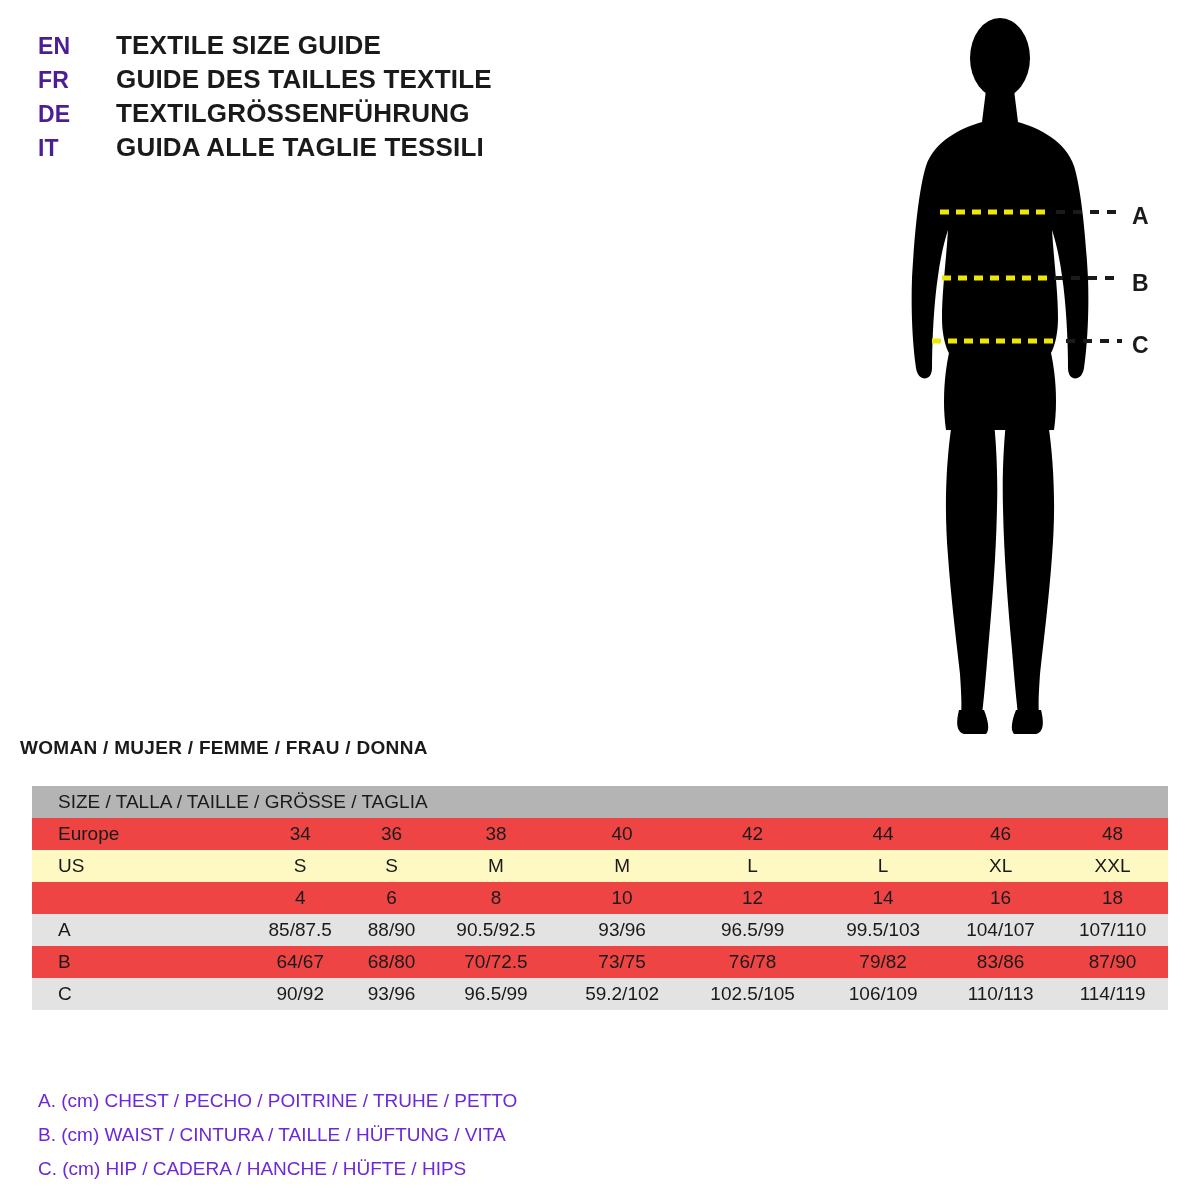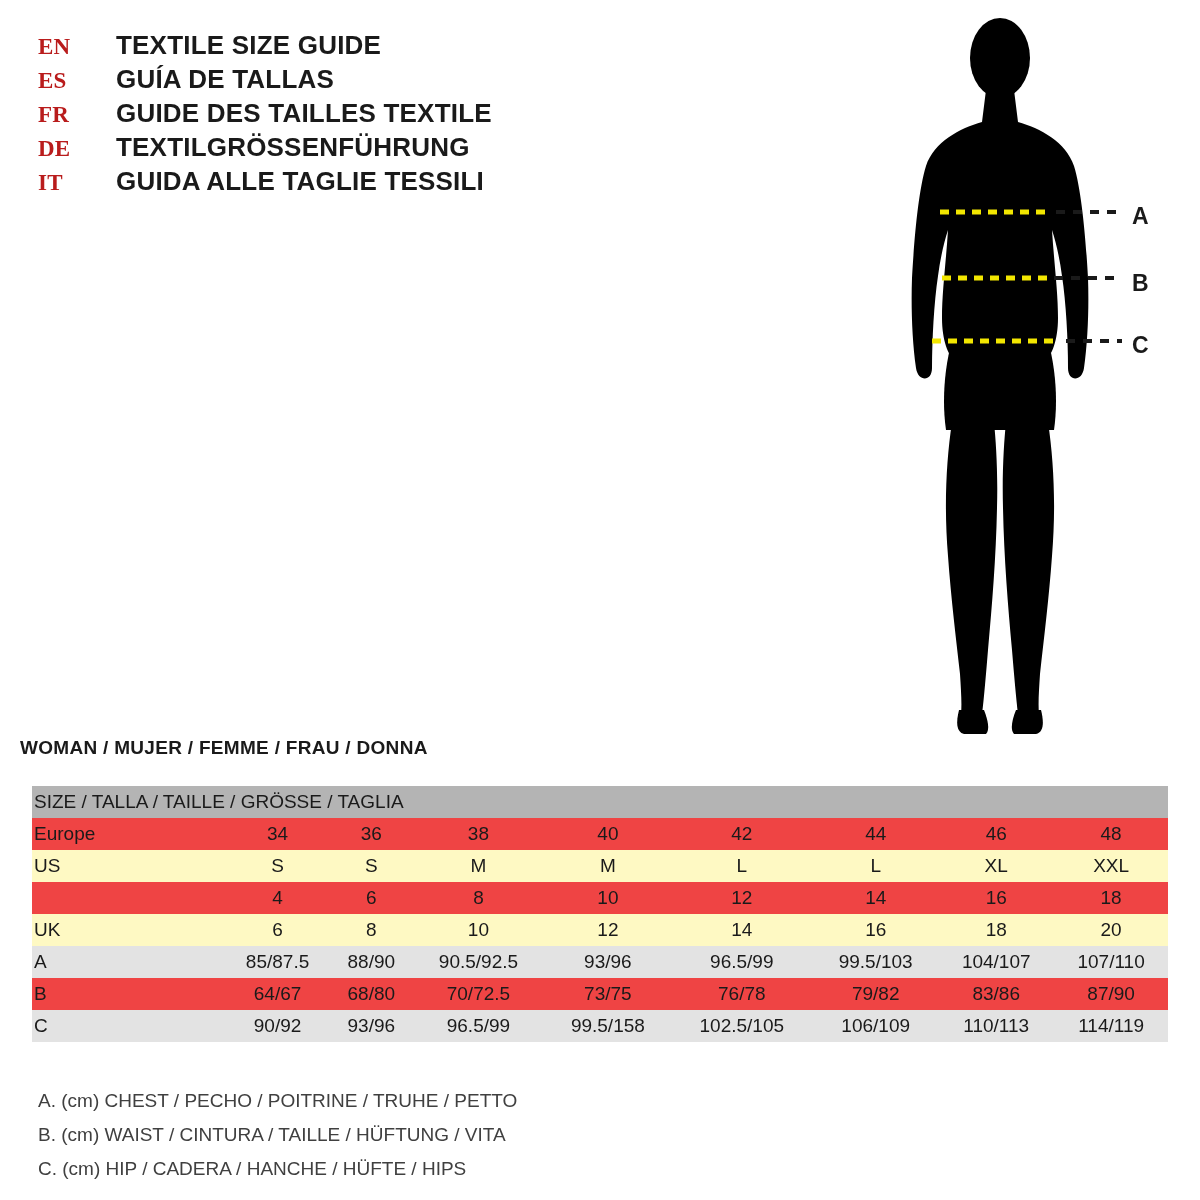--- a/index.html
+++ b/index.html
@@ -28,22 +28,21 @@
     align-items: baseline;
     height: 32px;
     margin-bottom: 2px;
   }
   .title-lang {
     width: 78px;
     flex: 0 0 78px;
     font-size: 23px;
     font-weight: bold;
     letter-spacing: 0.2px;
-    color: #b91c1c;
-    font-family: Liberation Serif, serif;
+    color: #4c1d95;
   }
   .title-text {
     font-size: 26px;
     font-weight: bold;
     letter-spacing: 0.2px;
     color: #1a1a1a;
     white-space: nowrap;
   }
 
   
@@ -96,21 +95,21 @@
     padding: 0;
     height: 32px;
     text-align: center;
     font-weight: normal;
     color: #1a1a1a;
     border: none;
   }
   table.size-table td.row-label,
   table.size-table th.row-label {
     text-align: left;
-    padding-left: 2px;
+    padding-left: 26px;
     width: 190px;
   }
   tr.header-row {
     background: #b4b4b4;
   }
   tr.header-row th {
     font-size: 19px;
     font-weight: normal;
   }
   tr.shade-light {
@@ -124,36 +123,32 @@
   }
 
   
   .footnotes {
     position: absolute;
     top: 1090px;
     left: 38px;
   }
   .footnote {
     font-size: 19px;
-    color: #404040;
+    color: #6d28d9;
     margin-bottom: 12px;
     white-space: nowrap;
   }
 </style>
 </head>
 <body>
 
 <div class="title-block">
   <div class="title-row">
     <span class="title-lang">EN</span>
     <span class="title-text">TEXTILE SIZE GUIDE</span>
-  </div>
-  <div class="title-row">
-    <span class="title-lang">ES</span>
-    <span class="title-text">GUÍA DE TALLAS</span>
   </div>
   <div class="title-row">
     <span class="title-lang">FR</span>
     <span class="title-text">GUIDE DES TAILLES TEXTILE</span>
   </div>
   <div class="title-row">
     <span class="title-lang">DE</span>
     <span class="title-text">TEXTILGRÖSSENFÜHRUNG</span>
   </div>
   <div class="title-row">
@@ -262,31 +257,20 @@
       <td class="row-label"></td>
       <td>4</td>
       <td>6</td>
       <td>8</td>
       <td>10</td>
       <td>12</td>
       <td>14</td>
       <td>16</td>
       <td>18</td>
     </tr>
-    <tr class="shade-white">
-      <td class="row-label">UK</td>
-      <td>6</td>
-      <td>8</td>
-      <td>10</td>
-      <td>12</td>
-      <td>14</td>
-      <td>16</td>
-      <td>18</td>
-      <td>20</td>
-    </tr>
     <tr class="shade-mid">
       <td class="row-label">A</td>
       <td>85/87.5</td>
       <td>88/90</td>
       <td>90.5/92.5</td>
       <td>93/96</td>
       <td>96.5/99</td>
       <td>99.5/103</td>
       <td>104/107</td>
       <td>107/110</td>
@@ -300,21 +284,21 @@
       <td>76/78</td>
       <td>79/82</td>
       <td>83/86</td>
       <td>87/90</td>
     </tr>
     <tr class="shade-mid">
       <td class="row-label">C</td>
       <td>90/92</td>
       <td>93/96</td>
       <td>96.5/99</td>
-      <td>99.5/158</td>
+      <td>59.2/102</td>
       <td>102.5/105</td>
       <td>106/109</td>
       <td>110/113</td>
       <td>114/119</td>
     </tr>
   </tbody>
 </table>
 
 <div class="footnotes">
   <div class="footnote">A. (cm) CHEST / PECHO / POITRINE / TRUHE / PETTO</div>

